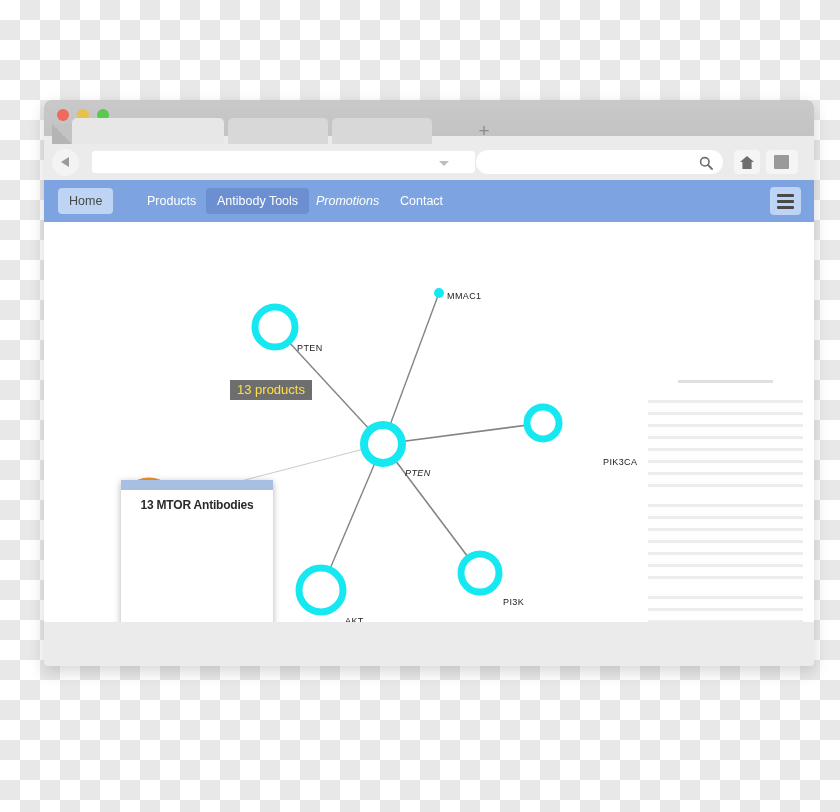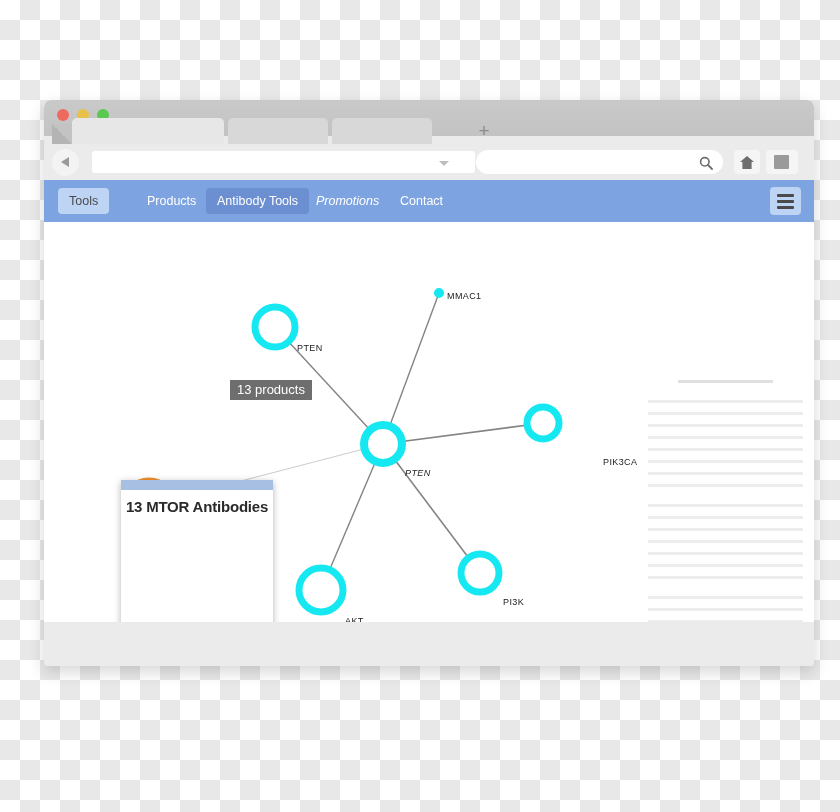--- a/index.html
+++ b/index.html
@@ -123,33 +123,33 @@
   svg.graph{position:absolute;left:0;top:0;width:770px;height:400px;}
 
   .node-label{
     position:absolute;font-size:9px;color:#1a1a1a;white-space:nowrap;
     letter-spacing:.4px;
   }
 
   
   .tooltip{
     position:absolute;left:186px;top:158px;height:20px;line-height:20px;
-    padding:0 7px;background:#6e6e6e;color:#ffffff;font-size:13px;white-space:nowrap;
+    padding:0 7px;background:#6e6e6e;color:#fde047;font-size:13px;white-space:nowrap;
   }
 
   
   .card{
     position:absolute;left:77px;top:258px;width:152px;height:170px;
     background:#ffffff;box-shadow:0 2px 7px rgba(0,0,0,0.30);
   }
   .card-head{position:absolute;left:0;top:0;width:152px;height:10px;background:#a8bfe4;}
   .card-foot{position:absolute;left:0;bottom:0;width:152px;height:17px;background:#8badde;}
   .card-title{
     position:absolute;left:0;top:18px;width:152px;text-align:center;
-    font-size:15px;color:#2a2a2a;font-weight:bold;letter-spacing:-0.2px;
+    font-size:12px;color:#2a2a2a;font-weight:bold;letter-spacing:-0.2px;
   }
   .card-item{
     position:absolute;left:13px;width:120px;height:32px;
     border:1px solid #c4c4c4;border-radius:7px;
     line-height:32px;padding-left:10px;font-size:10.5px;color:#949494;
     box-sizing:border-box;
   }
   .card-item.one{top:50px;}
   .card-item.two{top:93px;}
   .card-dots{position:absolute;left:0;top:139px;width:152px;text-align:center;}
@@ -196,21 +196,21 @@
       </svg>
       <div class="homebtn">
         <svg width="16" height="15" viewBox="0 0 16 15" style="position:absolute;left:5px;top:5px;">
           <path d="M8 1 L15 7 L12.6 7 L12.6 14 L3.4 14 L3.4 7 L1 7 Z" fill="#6e6e6e"></path>
         </svg>
       </div>
       <div class="sqbtn"></div>
     </div>
 
     <div class="navbar">
-      <div class="navitem home">Tools</div>
+      <div class="navitem home">Home</div>
       <div class="navitem products">Products</div>
       <div class="navitem research">Antibody Tools</div>
       <div class="navitem promotions">Promotions</div>
       <div class="navitem contact">Contact</div>
       <div class="hamburger">
         <span></span>
         <span></span>
         <span></span>
       </div>
     </div>

